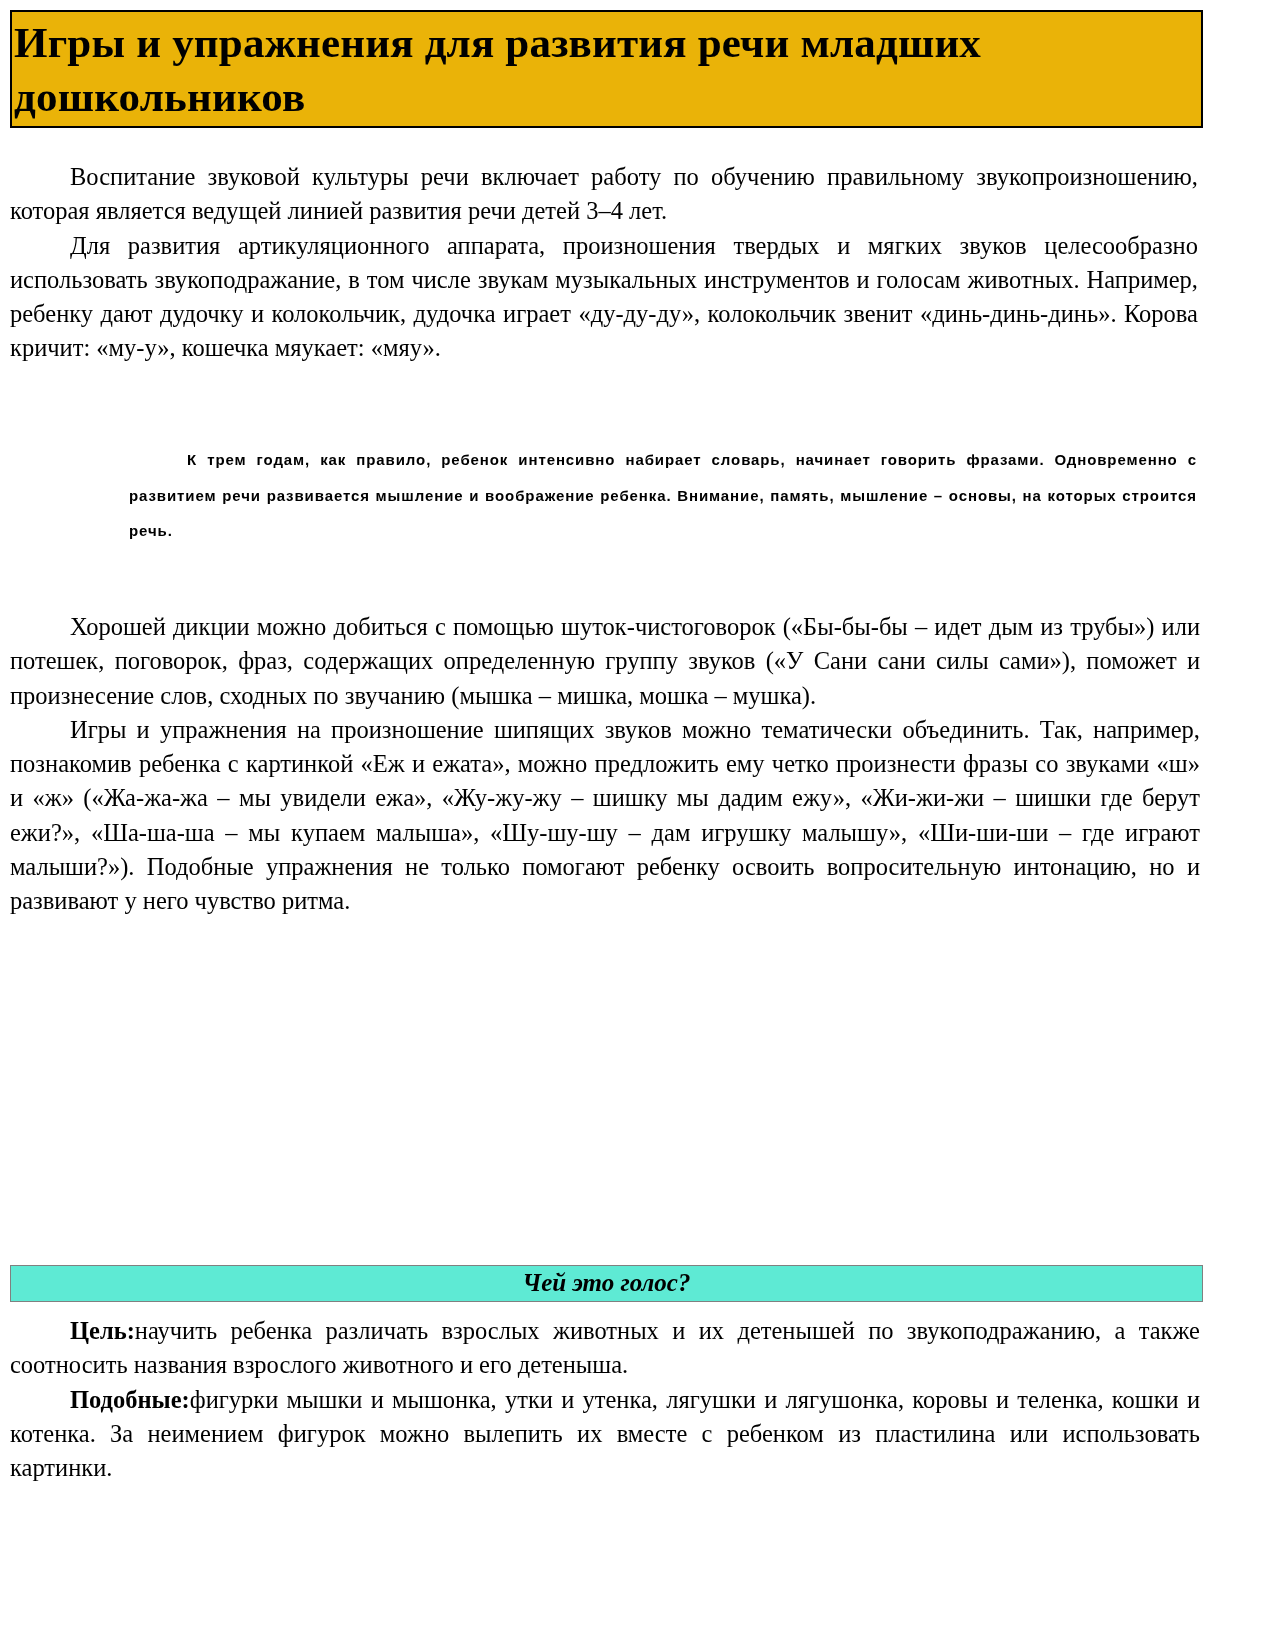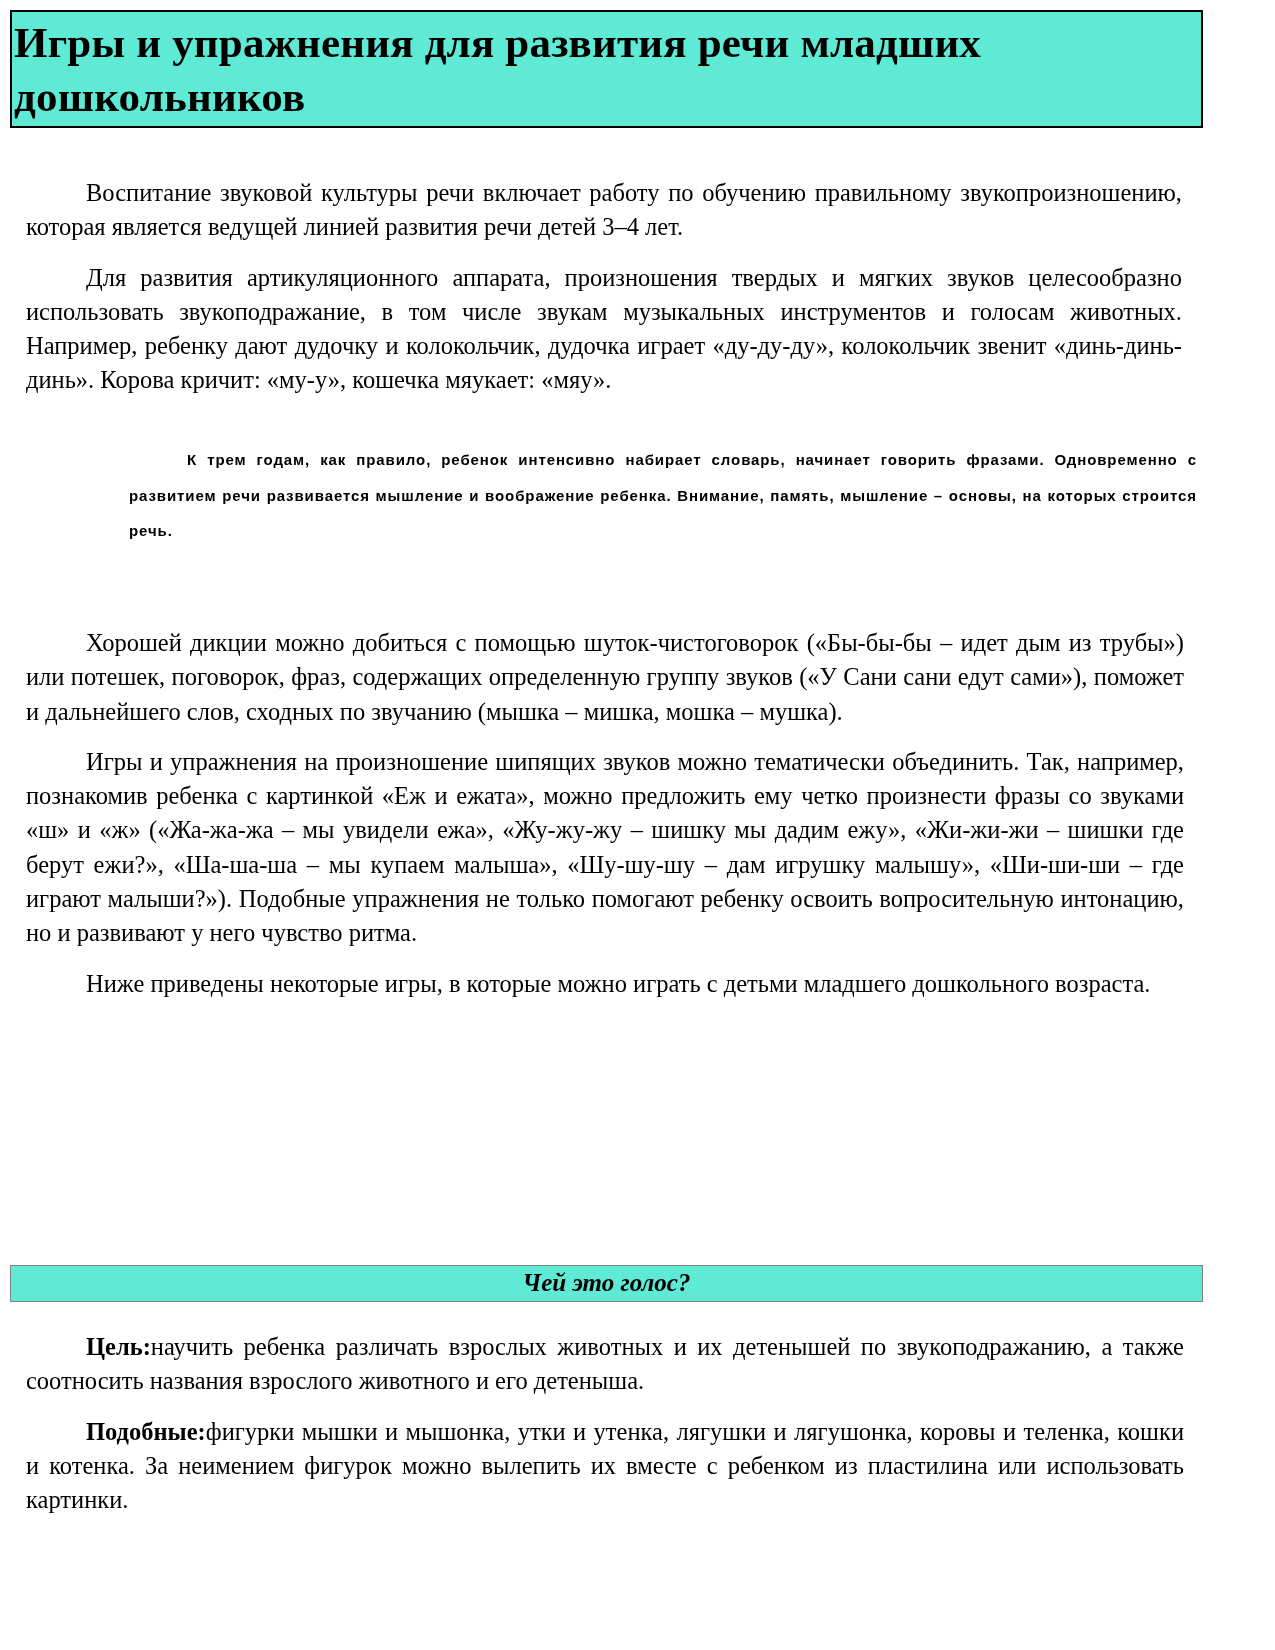--- a/index.html
+++ b/index.html
@@ -6,38 +6,38 @@
     body {
       width: 1275px; height: 1650px; position: relative; overflow: hidden;
       font-family: "Liberation Serif", "DejaVu Serif", serif;
       color: #000;
     }
     .page { position: absolute; left: 10px; top: 10px; width: 1193px; }
     .title-box {
       box-sizing: border-box;
       width: 1193px; height: 118px;
       border: 2px solid #000;
-      background: #5eead4;
+      background: #eab308;
       padding: 4px 8px 0 2px;
     }
     .title {
       margin: 0;
       font-family: "Liberation Serif", serif;
       font-weight: bold;
       font-size: 43px;
       line-height: 54px;
       letter-spacing: 0.2px;
     }
     .body-text {
       font-size: 24.5px;
       line-height: 34.3px;
       text-align: justify;
       margin: 0;
     }
-    .para { text-indent: 60px; margin: 16px; }
+    .para { text-indent: 60px; margin: 0; }
     .sec1 { position: absolute; top: 150px; width: 1188px; }
     .callout {
       position: absolute; top: 432px; left: 119px; width: 1068px;
       font-family: "Liberation Sans", "DejaVu Sans", sans-serif;
       font-weight: bold;
       font-size: 15px;
       line-height: 35.5px;
       text-align: justify;
       letter-spacing: 0.9px;
     }
@@ -70,23 +70,22 @@
   <div class="sec1 body-text">
     <p class="para">Воспитание звуковой культуры речи включает работу по обучению правильному звукопроизношению, которая является ведущей линией развития речи детей 3–4 лет.</p>
     <p class="para">Для развития артикуляционного аппарата, произношения твердых и мягких звуков целесообразно использовать звукоподражание, в том числе звукам музыкальных инструментов и голосам животных. Например, ребенку дают дудочку и колокольчик, дудочка играет «ду-ду-ду», колокольчик звенит «динь-динь-динь». Корова кричит: «му-у», кошечка мяукает: «мяу».</p>
   </div>
 
   <div class="callout">
     <p>К трем годам, как правило, ребенок интенсивно набирает словарь, начинает говорить фразами. Одновременно с развитием речи развивается мышление и воображение ребенка. Внимание, память, мышление – основы, на которых строится речь.</p>
   </div>
 
   <div class="sec2 body-text">
-    <p class="para">Хорошей дикции можно добиться с помощью шуток-чистоговорок («Бы-бы-бы – идет дым из трубы») или потешек, поговорок, фраз, содержащих определенную группу звуков («У Сани сани едут сами»), поможет и дальнейшего слов, сходных по звучанию (мышка – мишка, мошка – мушка).</p>
+    <p class="para">Хорошей дикции можно добиться с помощью шуток-чистоговорок («Бы-бы-бы – идет дым из трубы») или потешек, поговорок, фраз, содержащих определенную группу звуков («У Сани сани силы сами»), поможет и произнесение слов, сходных по звучанию (мышка – мишка, мошка – мушка).</p>
     <p class="para">Игры и упражнения на произношение шипящих звуков можно тематически объединить. Так, например, познакомив ребенка с картинкой «Еж и ежата», можно предложить ему четко произнести фразы со звуками «ш» и «ж» («Жа-жа-жа – мы увидели ежа», «Жу-жу-жу – шишку мы дадим ежу», «Жи-жи-жи – шишки где берут ежи?», «Ша-ша-ша – мы купаем малыша», «Шу-шу-шу – дам игрушку малышу», «Ши-ши-ши – где играют малыши?»). Подобные упражнения не только помогают ребенку освоить вопросительную интонацию, но и развивают у него чувство ритма.</p>
-    <p class="para">Ниже приведены некоторые игры, в которые можно играть с детьми младшего дошкольного возраста.</p>
   </div>
 
   <div class="subhead-box">
     <span class="subhead">Чей это голос?</span>
   </div>
 
   <div class="sec3 body-text">
     <p class="para"><span class="lbl">Цель:</span><span>научить ребенка различать взрослых животных и их детенышей по звукоподражанию, а также соотносить названия взрослого животного и его детеныша.</span></p>
     <p class="para"><span class="lbl">Подобные:</span><span>фигурки мышки и мышонка, утки и утенка, лягушки и лягушонка, коровы и теленка, кошки и котенка. За неимением фигурок можно вылепить их вместе с ребенком из пластилина или использовать картинки.</span></p>
   </div>

